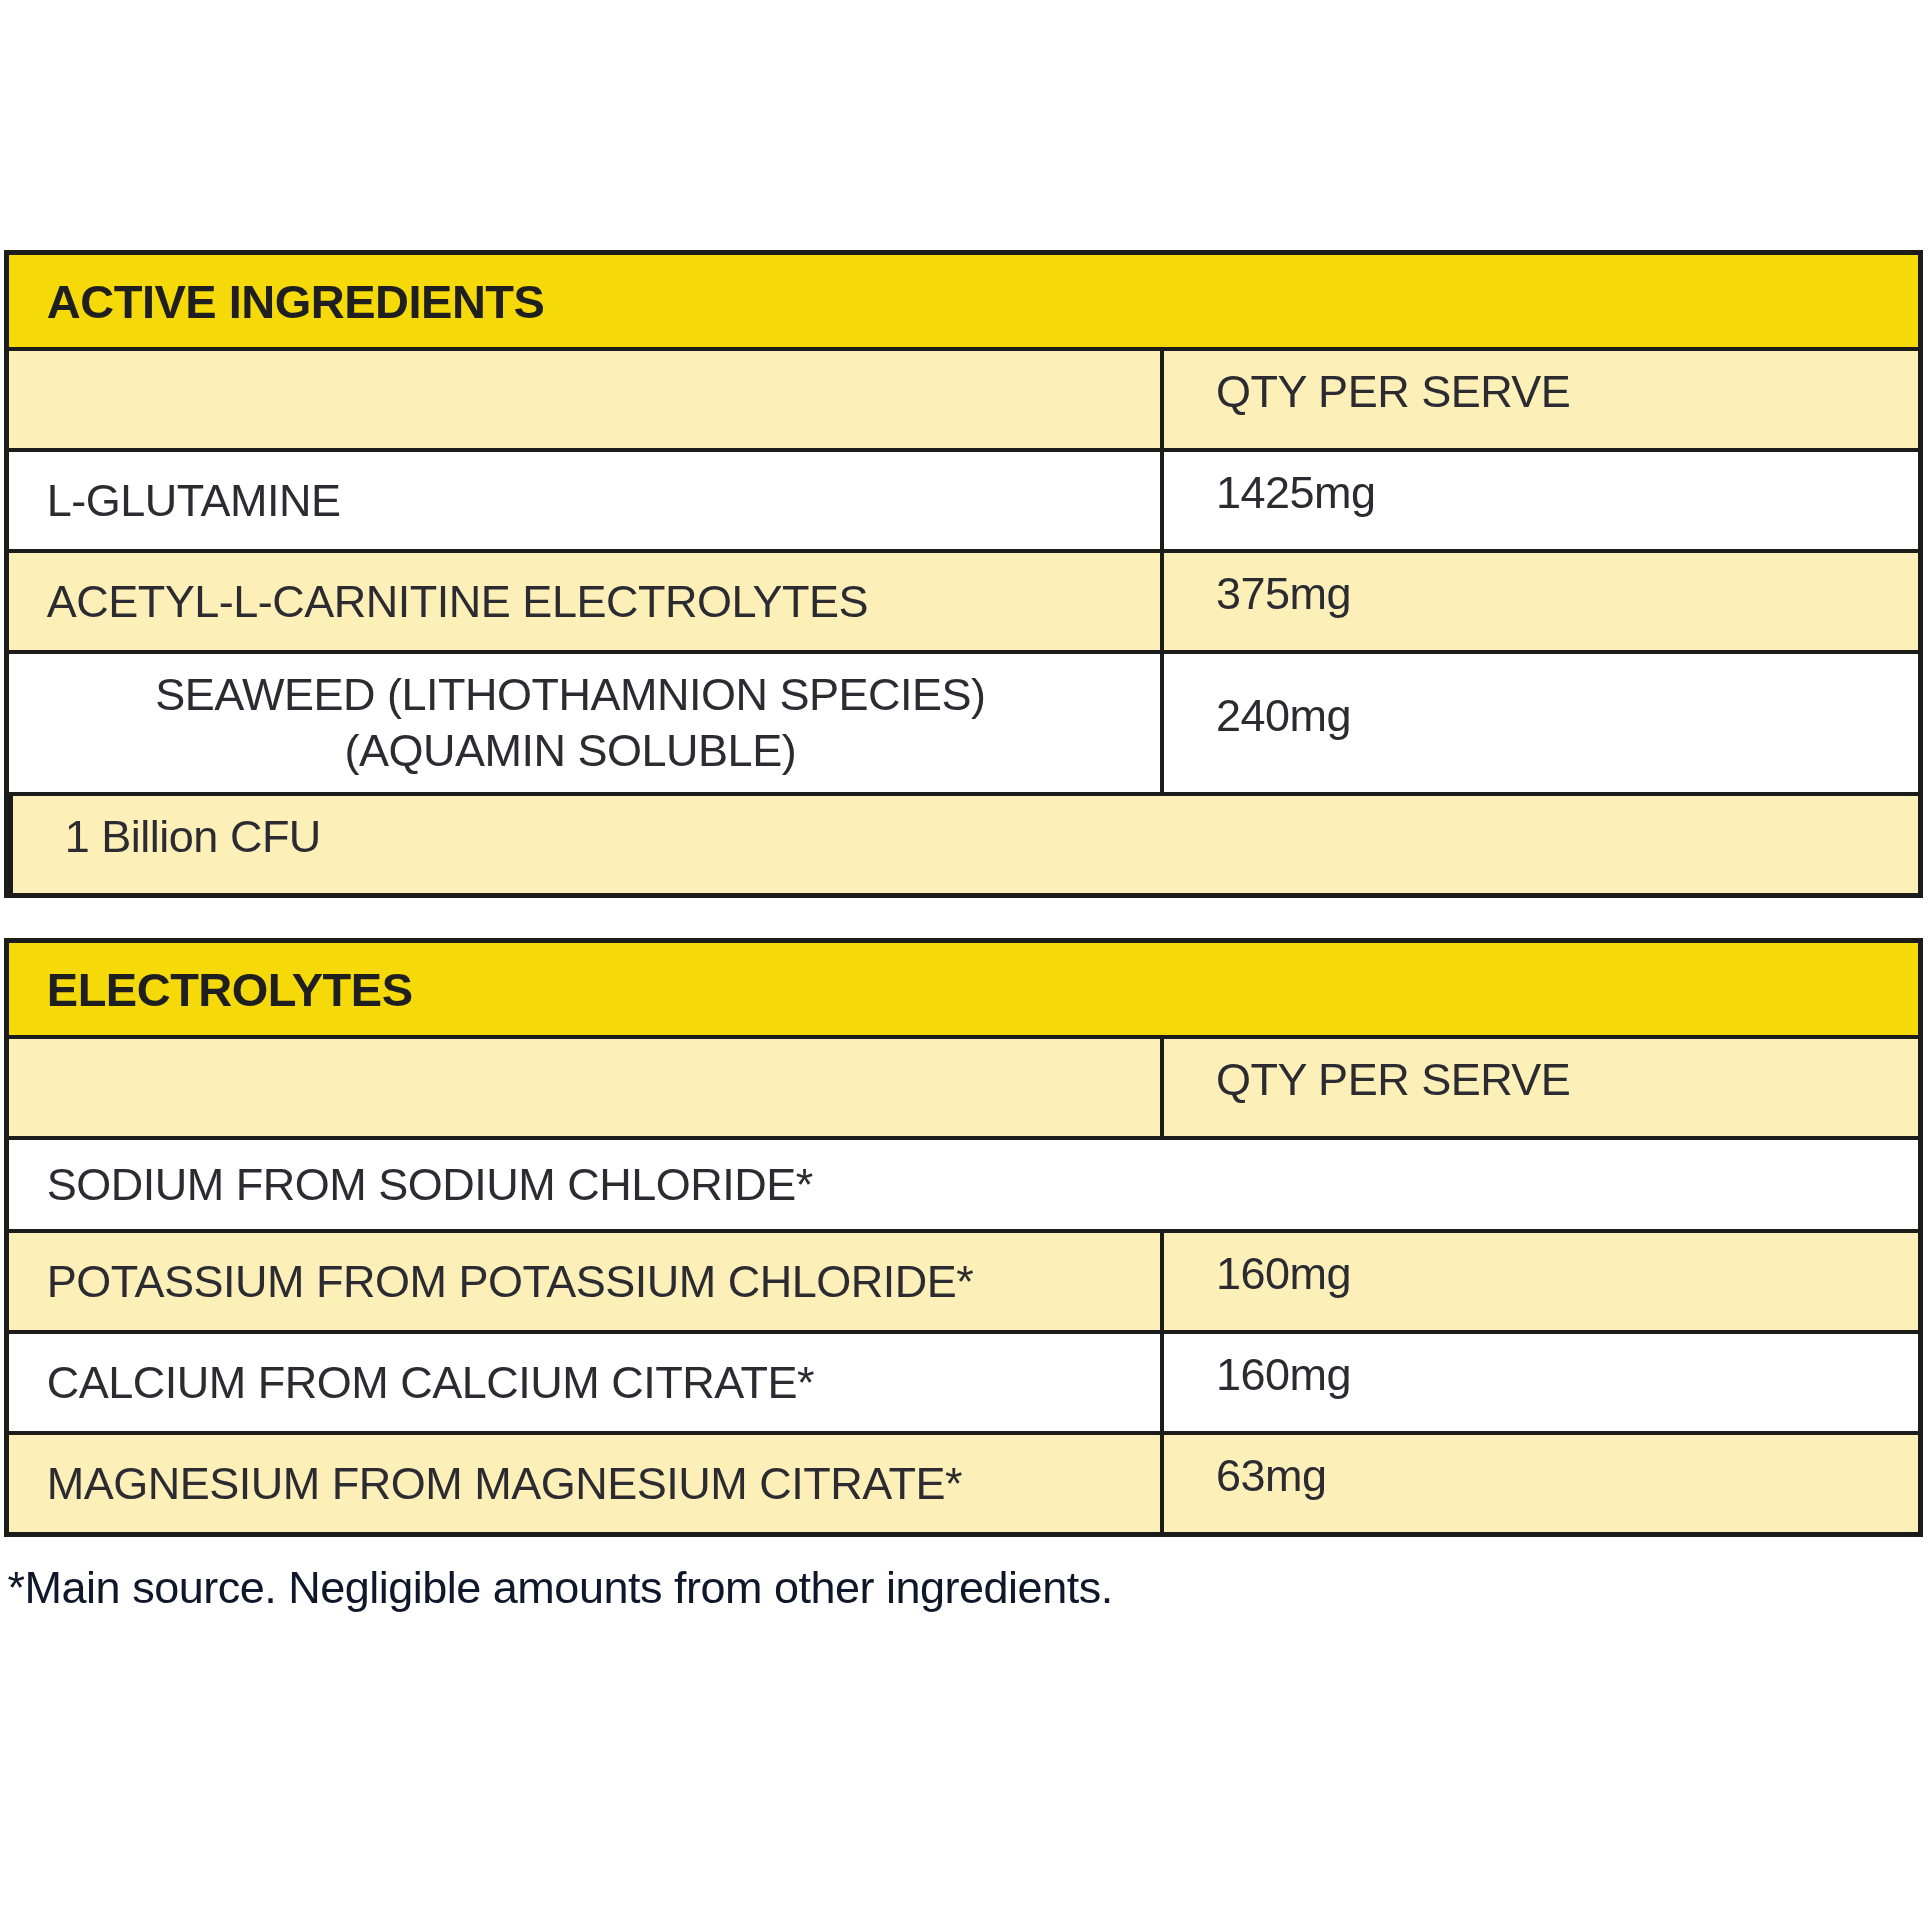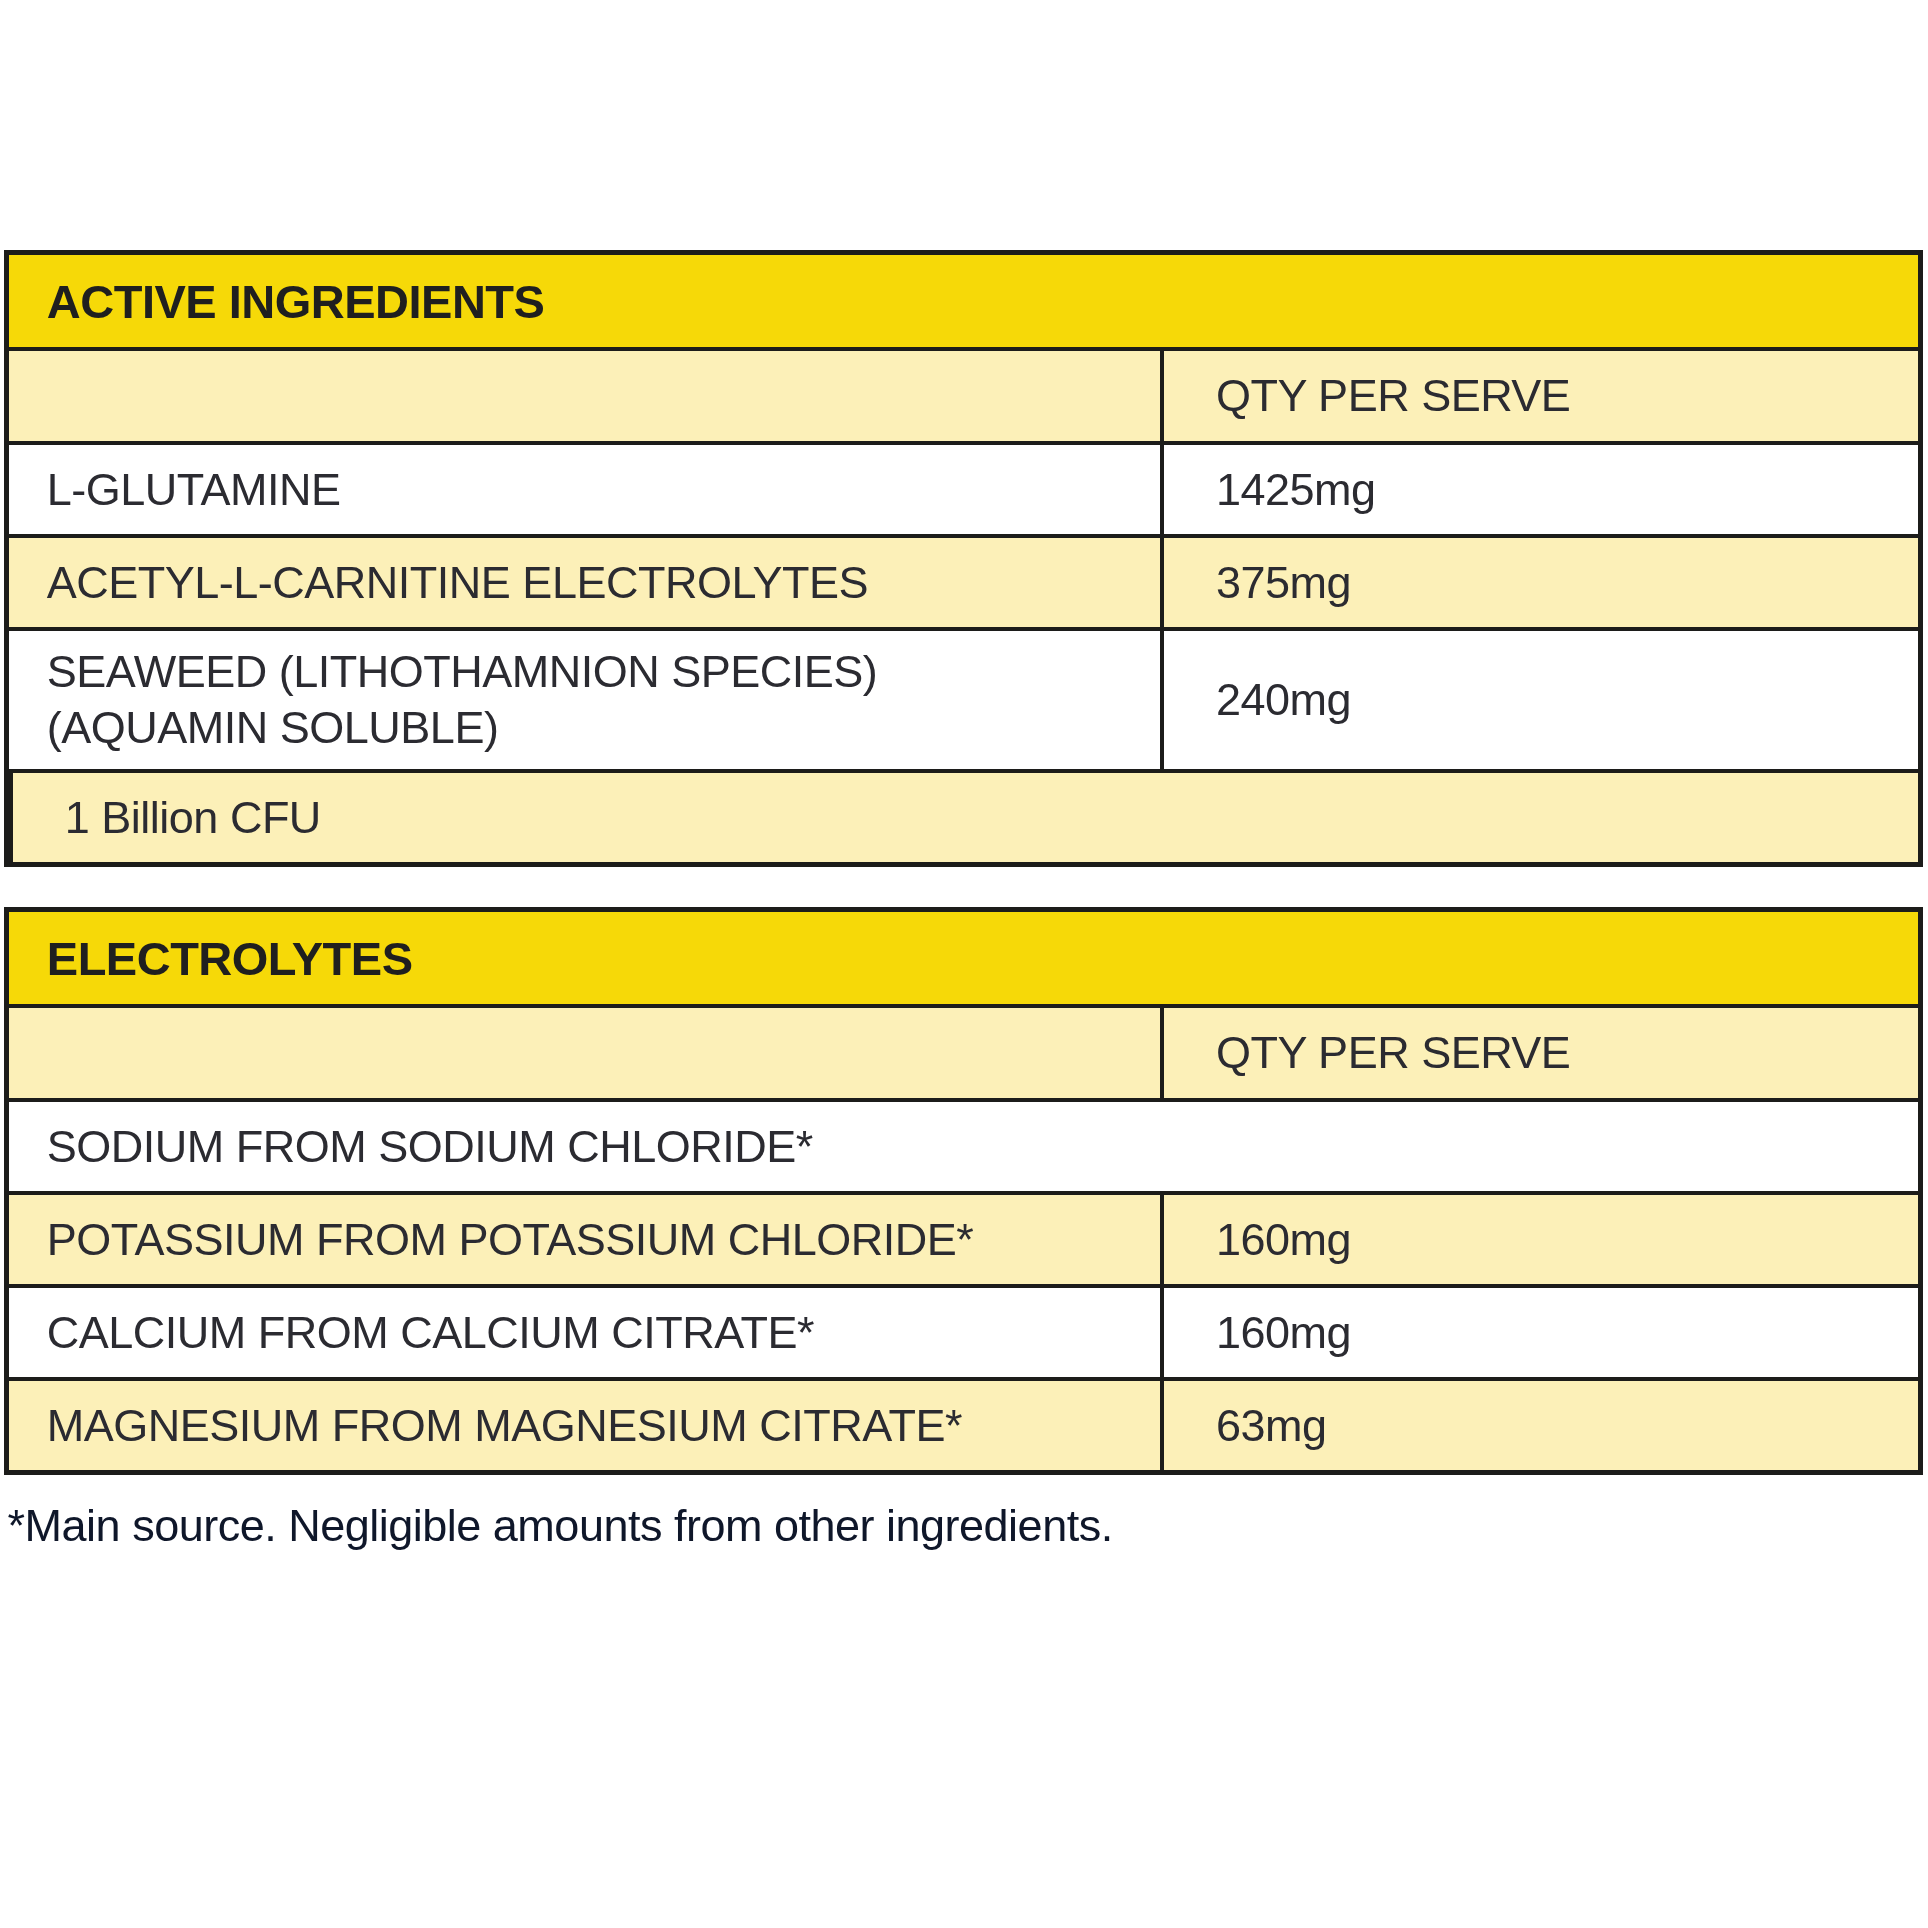--- a/index.html
+++ b/index.html
@@ -43,40 +43,40 @@
     font-weight: bold;
     color: #1f1f1f;
     letter-spacing: -0.5px;
   }
   .t-row {
     display: flex;
     border-top: 4.7px solid #1c1c1a;
     box-sizing: border-box;
   }
   .t-row.subheader { min-height: 94px; }
-  .t-row.data      { min-height: 93px;  }
+  .t-row.data      { min-height: 93px; text-align: center;  }
   .t-row.cream { background: #fcf0b8; }
   .t-row.white { background: #ffffff; }
   .cell {
     display: flex;
     align-items: center;
     box-sizing: border-box;
     font-size: 45px;
     color: #2b2b31;
     letter-spacing: -0.5px;
     line-height: 56px;
   }
   .cell.name {
     width: 60.3%;
     padding: 13px 66px 13px 38px;
   }
   .cell.qty {
     width: 39.7%;
     border-left: 4.7px solid #1c1c1a;
-    padding: 13px 28px 13px 52px;
+    padding: 13px 28px 28px 52px;
   }
   .footnote {
     margin-top: 24.5px;
     padding-left: 3.8px;
     font-size: 45px;
     color: #0f172a;
     letter-spacing: -0.5px;
   }
 </style>
 </head>

